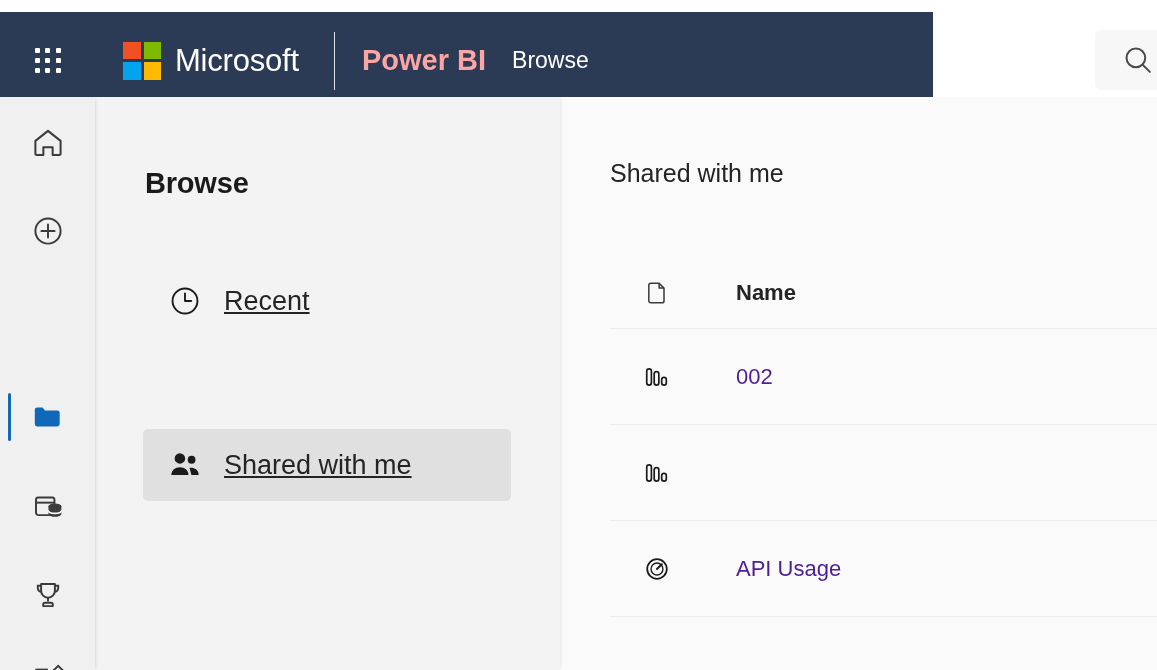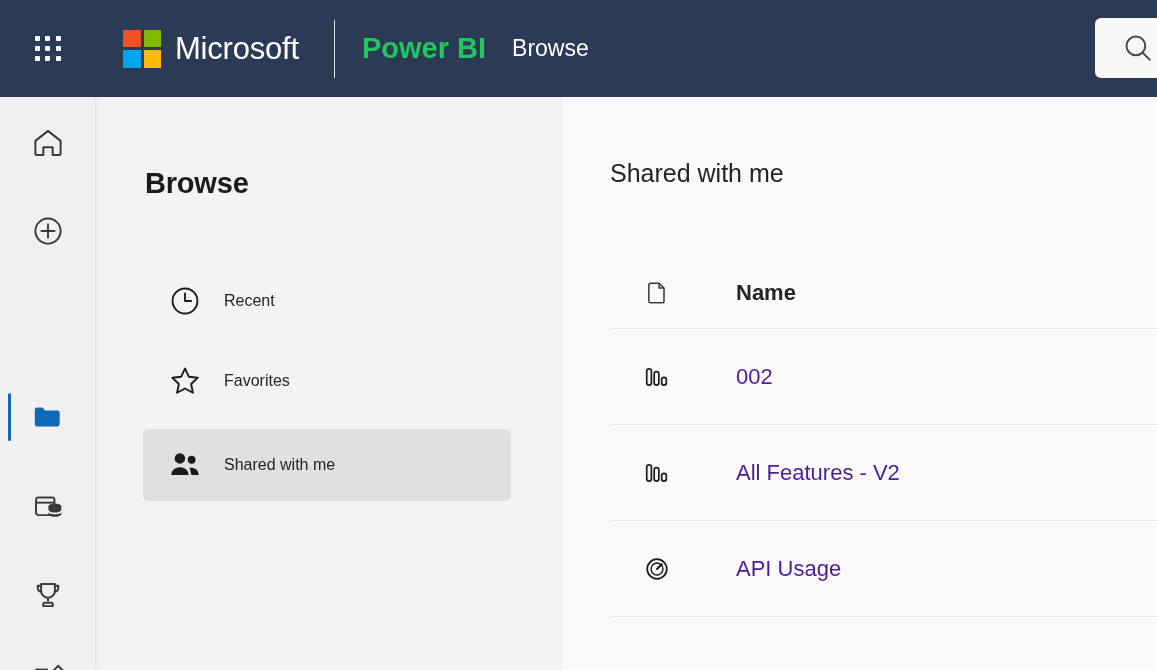--- a/index.html
+++ b/index.html
@@ -7,22 +7,22 @@
     width: 1157px;
     height: 670px;
     overflow: hidden;
     font-family: "Liberation Sans", sans-serif;
     background: #ffffff;
   }
 
   
   #topbar {
     position: absolute;
-    top: 0; left: 0;
-    width: 1157px; height: 97px;
+    top: 12px; left: 0;
+    width: 933px; height: 97px;
     background: #2b3a55;
     display: flex;
     align-items: center;
   }
   #waffle {
     width: 40px; height: 40px;
     margin-left: 28px;
     display: grid;
     grid-template-columns: repeat(3, 1fr);
     grid-template-rows: repeat(3, 1fr);
@@ -58,21 +58,21 @@
     letter-spacing: -0.2px;
     white-space: nowrap;
   }
   #nav-divider {
     width: 1px; height: 58px;
     background: #ffffff;
     margin-left: 35px;
     opacity: 0.85;
   }
   #product-name {
-    color: #22c55e;
+    color: #fca5a5;
     font-size: 29px;
     font-weight: 700;
     margin-left: 27px;
     white-space: nowrap;
   }
   #nav-breadcrumb {
     color: #ffffff;
     font-size: 23px;
     font-weight: 400;
     margin-left: 26px;
@@ -145,24 +145,25 @@
     cursor: pointer;
   }
   .browse-item.active { background: #e0e0e0; }
   .browse-item-icon {
     width: 36px; height: 36px;
     margin-left: 24px;
     display: block;
     flex: 0 0 auto;
   }
   .browse-item-label {
-    font-size: 16px;
+    font-size: 27px;
     color: #242424;
     margin-left: 21px;
     white-space: nowrap;
+    text-decoration: underline;
   }
 
   
   #content {
     position: absolute;
     top: 97px; left: 560px;
     width: 597px; height: 573px;
     background: #fafafa;
     overflow: hidden;
   }
@@ -306,26 +307,20 @@
   <div id="browse-title">Browse</div>
 
   <div class="browse-item" style="top:172px">
     <svg class="browse-item-icon" viewBox="0 0 24 24" fill="none">
       <circle cx="12" cy="12" r="8.3" stroke="#1b1b1b" stroke-width="1.25"></circle>
       <path d="M12 6.9V12h4.1" stroke="#1b1b1b" stroke-width="1.25" stroke-linecap="round" stroke-linejoin="round"></path>
     </svg>
     <span class="browse-item-label">Recent</span>
   </div>
 
-  <div class="browse-item" style="top:252px">
-    <svg class="browse-item-icon" viewBox="0 0 24 24" fill="none">
-      <path d="M12 3.7l2.55 5.45 5.95.72-4.4 4.1 1.17 5.88L12 16.97l-5.27 2.88 1.17-5.88-4.4-4.1 5.95-.72z" stroke="#1b1b1b" stroke-width="1.25" stroke-linejoin="round"></path>
-    </svg>
-    <span class="browse-item-label">Favorites</span>
-  </div>
 
   <div class="browse-item active" style="top:332px;height:72px">
     <svg class="browse-item-icon" viewBox="0 0 24 24">
       <circle cx="8.6" cy="7.6" r="3.5" fill="#1b1b1b"></circle>
       <circle cx="16.4" cy="8.5" r="2.6" fill="#1b1b1b"></circle>
       <path d="M2.9 18.6c0-3.15 2.55-5.1 5.7-5.1s5.7 1.95 5.7 5.1z" fill="#1b1b1b"></path>
       <path d="M15.0 13.9c3.0-.35 6.1 1.0 6.1 4.7h-4.8z" fill="#1b1b1b"></path>
     </svg>
     <span class="browse-item-label">Shared with me</span>
   </div>
@@ -360,21 +355,20 @@
 
 
     <div class="trow body">
       <div class="tcell-icon">
         <svg width="28" height="28" viewBox="0 0 24 24" fill="none">
           <rect x="3.2" y="5.0" width="4.0" height="14.0" rx="2.0" stroke="#1b1b1b" stroke-width="1.45"></rect>
           <rect x="9.6" y="7.4" width="4.0" height="11.6" rx="2.0" stroke="#1b1b1b" stroke-width="1.45"></rect>
           <rect x="16.0" y="12.4" width="4.0" height="6.6" rx="2.0" stroke="#1b1b1b" stroke-width="1.45"></rect>
         </svg>
       </div>
-      <span class="tcell-name">All Features - V2</span>
     </div>
 
     <div class="trow body">
       <div class="tcell-icon">
         <svg width="28" height="28" viewBox="0 0 24 24" fill="none">
           <circle cx="12" cy="12" r="8.4" stroke="#1b1b1b" stroke-width="1.5"></circle>
           <circle cx="12" cy="12" r="5.1" stroke="#1b1b1b" stroke-width="1.2"></circle>
           <path d="M12 12L16.1 7.9" stroke="#1b1b1b" stroke-width="1.7" stroke-linecap="round"></path>
         </svg>
       </div>

